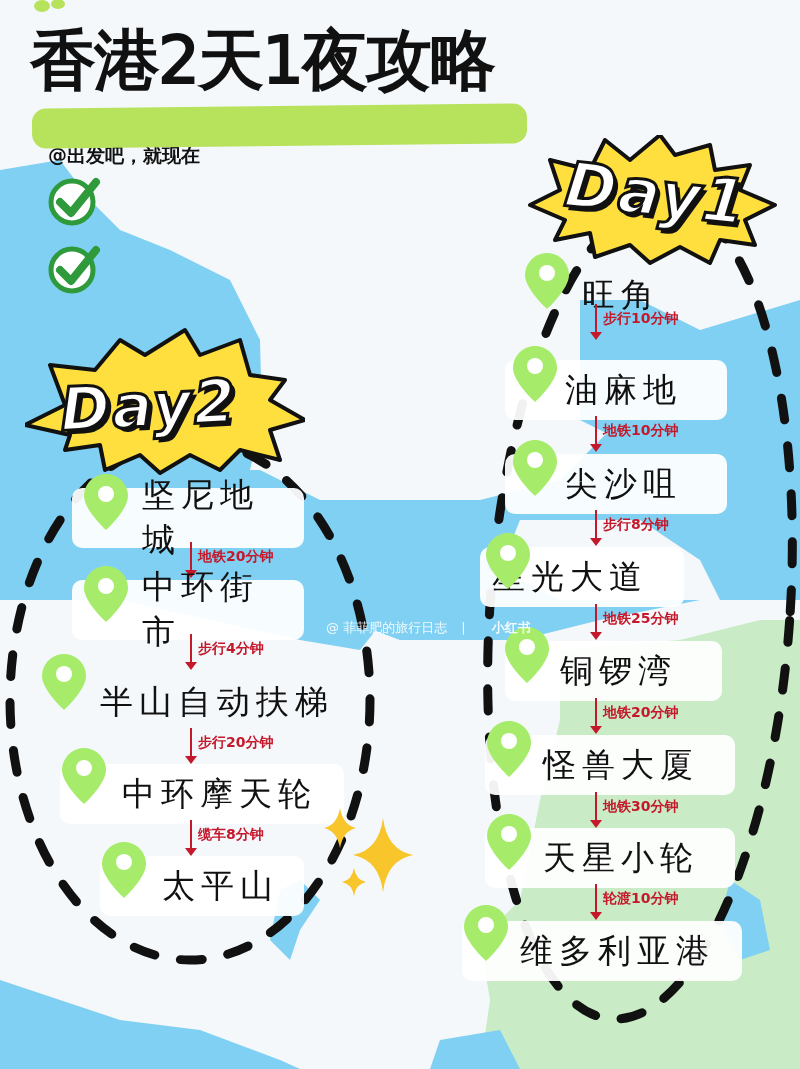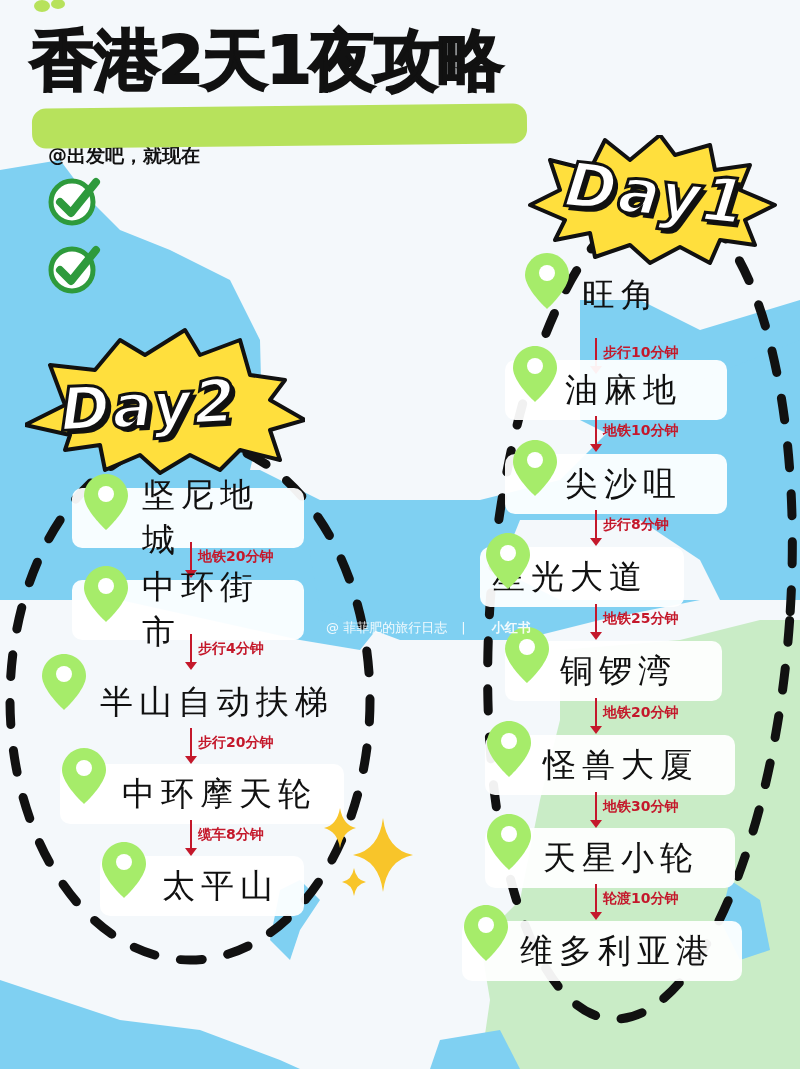--- a/index.html
+++ b/index.html
@@ -1,19 +1,19 @@
 <!DOCTYPE html>
 <html><head>
 <meta charset="utf-8">
 <style>
   html, body { margin:0; padding:0; }
   body { width:800px; height:1069px; position:relative; overflow:hidden; background:#f4f8fb; font-family:"DejaVu Sans","Liberation Sans",sans-serif; }
   .map { position:absolute; inset:0; }
   .title-wrap { position:absolute; left:30px; top:28px; }
-  .title { position:relative; font-family:"DejaVu Sans",sans-serif; font-weight:700; font-size:66px; color:#111; letter-spacing:-2px; line-height:1; z-index:2; -webkit-text-stroke:2px #111; }
+  .title { position:relative; font-family:"DejaVu Sans",sans-serif; font-weight:400; font-size:66px; color:#111; letter-spacing:-2px; line-height:1; z-index:2; -webkit-text-stroke:2px #111; }
   .title-underline { position:absolute; left:2px; top:78px; width:495px; height:40px; background:#b7e25c; border-radius:14px; z-index:1; transform:rotate(-0.6deg); }
   .handle { position:absolute; left:48px; top:143px; font-size:19px; font-weight:bold; color:#111; }
   .check-row { position:absolute; left:46px; display:flex; align-items:center; gap:10px; }
   .check-row .lbl { font-size:40px; font-weight:bold; color:#111; }
   .burst { position:absolute; }
   .burst .dtext { position:absolute; font-family:"DejaVu Sans",sans-serif; font-weight:900; font-style:italic; color:#fff; -webkit-text-stroke:3px #111; letter-spacing:2px; text-shadow:4px 4px 0 #111; }
   .stop { position:absolute; display:flex; align-items:center; }
   .stop .box { background:rgba(255,255,255,0.94); border-radius:10px; padding:4px 12px; height:52px; display:flex; align-items:center; }
   .stop .name { font-size:33px; color:#111; letter-spacing:6px; font-family:"DejaVu Sans",sans-serif; }
   .pin { position:absolute; }
@@ -92,21 +92,21 @@
 <div class="stop" style="left:525px;top:265px">
   <svg class="pin" style="left:0;top:-12px" width="44" height="56" viewBox="0 0 44 56">
       <path d="M22 0 C34 0 44 10 44 22 C44 36 22 56 22 56 C22 56 0 36 0 22 C0 10 10 0 22 0 Z" fill="#a6ec6a"></path>
       <circle cx="22" cy="20" r="8" fill="#fff"></circle>
     </svg>
   <div class="box" style="margin-left:45px;background:transparent">
       <span class="name">旺角</span>
     </div>
 </div>
 
-<div class="conn" style="left:595px;top:338px">
+<div class="conn" style="left:595px;top:304px">
   <div class="line" style="height:30px"></div>
   <span class="ctxt">步行10分钟</span>
 </div>
 <div class="stop" style="left:505px;top:360px">
   <div class="box" style="padding-left:60px;width:150px">
       <span class="name">油麻地</span>
     </div>
   <svg class="pin" style="left:8px;top:-14px" width="44" height="56" viewBox="0 0 44 56">
       <path d="M22 0 C34 0 44 10 44 22 C44 36 22 56 22 56 C22 56 0 36 0 22 C0 10 10 0 22 0 Z" fill="#a6ec6a"></path>
       <circle cx="22" cy="20" r="8" fill="#fff"></circle>

